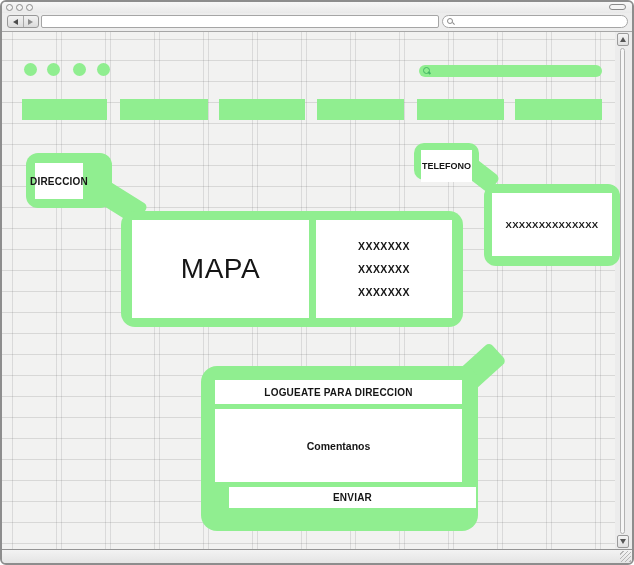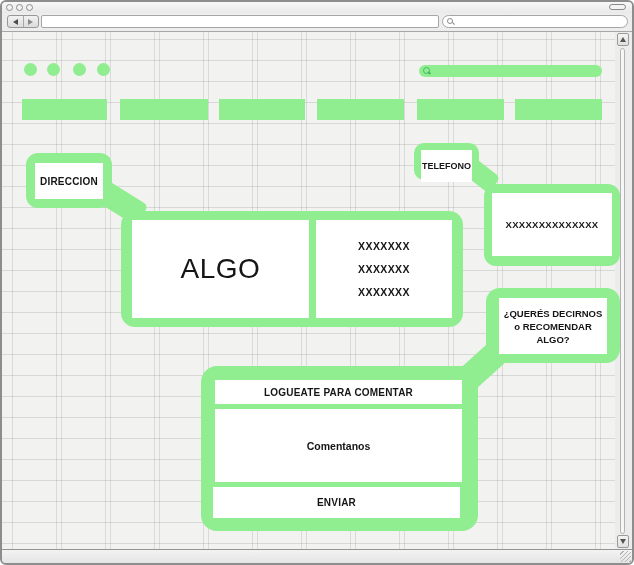--- a/index.html
+++ b/index.html
@@ -103,51 +103,45 @@
     <div class="navblock green" style="left:217px;width:86px"></div>
     <div class="navblock green" style="left:315px;width:87px"></div>
     <div class="navblock green" style="left:415px;width:87px"></div>
     <div class="navblock green" style="left:513px;width:87px"></div>
 
     <div class="tail green" style="left:92px;top:158px;width:52px;height:24px;transform:rotate(32deg)"></div>
     <div class="tail green" style="left:453px;top:130px;width:44px;height:20px;transform:rotate(38deg)"></div>
     <div class="tail green" style="left:456px;top:322px;width:46px;height:26px;transform:rotate(-42deg)"></div>
 
     <div class="gbox green" style="left:24px;top:121px;width:86px;height:55px;border-radius:12px">
-      <div class="white lbl small-lbl" style="left:9px;top:10px;width:68px;height:36px">DIRECCION</div>
+      <div class="white lbl small-lbl" style="left:9px;top:10px;width:48px;height:36px">DIRECCION</div>
     </div>
 
     <div class="gbox green" style="left:119px;top:179px;width:342px;height:116px;border-radius:14px">
-      <div class="white lbl mapa-txt" style="left:11px;top:9px;width:177px;height:98px">ALGO</div>
+      <div class="white lbl mapa-txt" style="left:11px;top:9px;width:177px;height:98px">MAPA</div>
       <div class="white lbl xlines" style="left:195px;top:9px;width:136px;height:98px">
         <div>XXXXXXX</div>
         <div>XXXXXXX</div>
         <div>XXXXXXX</div>
       </div>
     </div>
 
     <div class="gbox green" style="left:412px;top:111px;width:65px;height:37px;border-radius:10px">
       <div class="white lbl tiny-lbl" style="left:7px;top:7px;width:51px;height:32px">TELEFONO</div>
     </div>
 
     <div class="gbox green" style="left:482px;top:152px;width:136px;height:82px;border-radius:12px">
       <div class="white lbl phone-txt" style="left:8px;top:9px;width:120px;height:63px">XXXXXXXXXXXXXX</div>
     </div>
 
-    <div class="gbox green" style="left:484px;top:256px;width:134px;height:75px;border-radius:14px">
-      <div class="white lbl ask-txt" style="left:13px;top:10px;width:108px;height:56px">
-        <div>¿QUERÉS DECIRNOS</div>
-        <div>o RECOMENDAR ALGO?</div>
-      </div>
-    </div>
 
     <div class="gbox green" style="left:199px;top:334px;width:277px;height:165px;border-radius:16px">
-      <div class="white lbl form-txt" style="left:14px;top:14px;width:247px;height:24px">LOGUEATE PARA COMENTAR</div>
+      <div class="white lbl form-txt" style="left:14px;top:14px;width:247px;height:24px">LOGUEATE PARA DIRECCION</div>
       <div class="white lbl comment-txt" style="left:14px;top:43px;width:247px;height:73px">Comentanos</div>
-      <div class="white lbl form-txt" style="left:12px;top:121px;width:247px;height:31px">ENVIAR</div>
+      <div class="white lbl form-txt" style="left:28px;top:121px;width:247px;height:21px">ENVIAR</div>
     </div>
   </div>
 
   <div class="scrollbar">
     <div class="sb-btn sb-up">
         <span class="tri-u"></span>
       </div>
     <div class="sb-track"></div>
     <div class="sb-btn sb-down">
         <span class="tri-d"></span>

